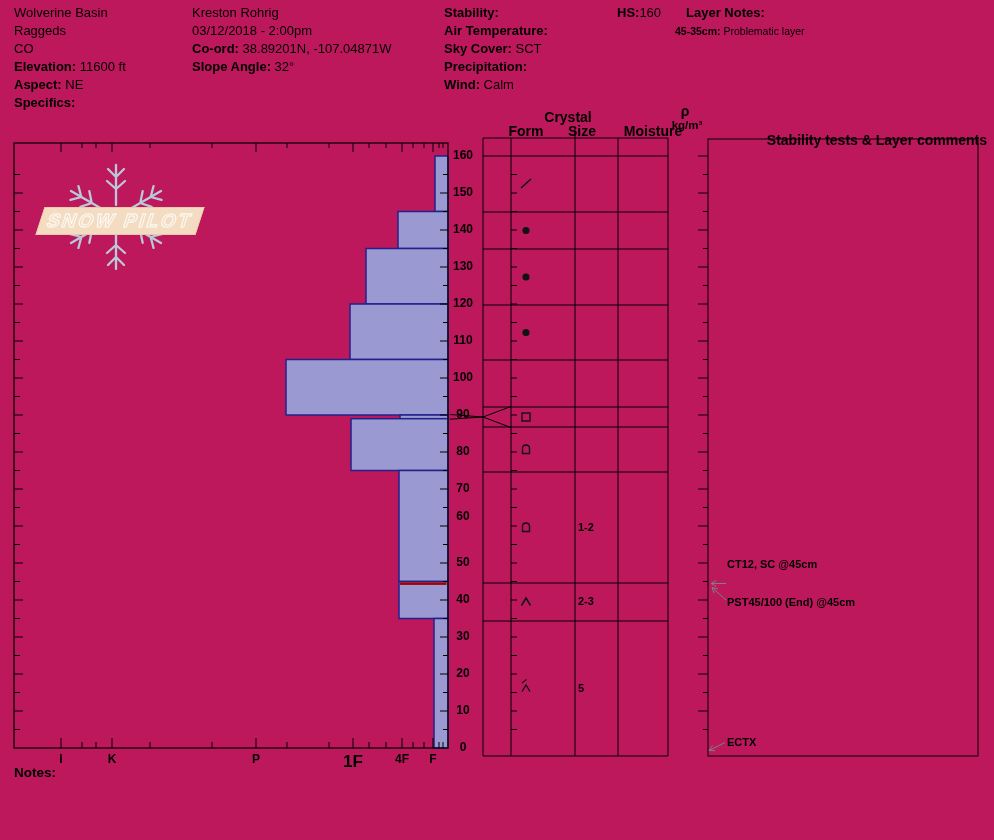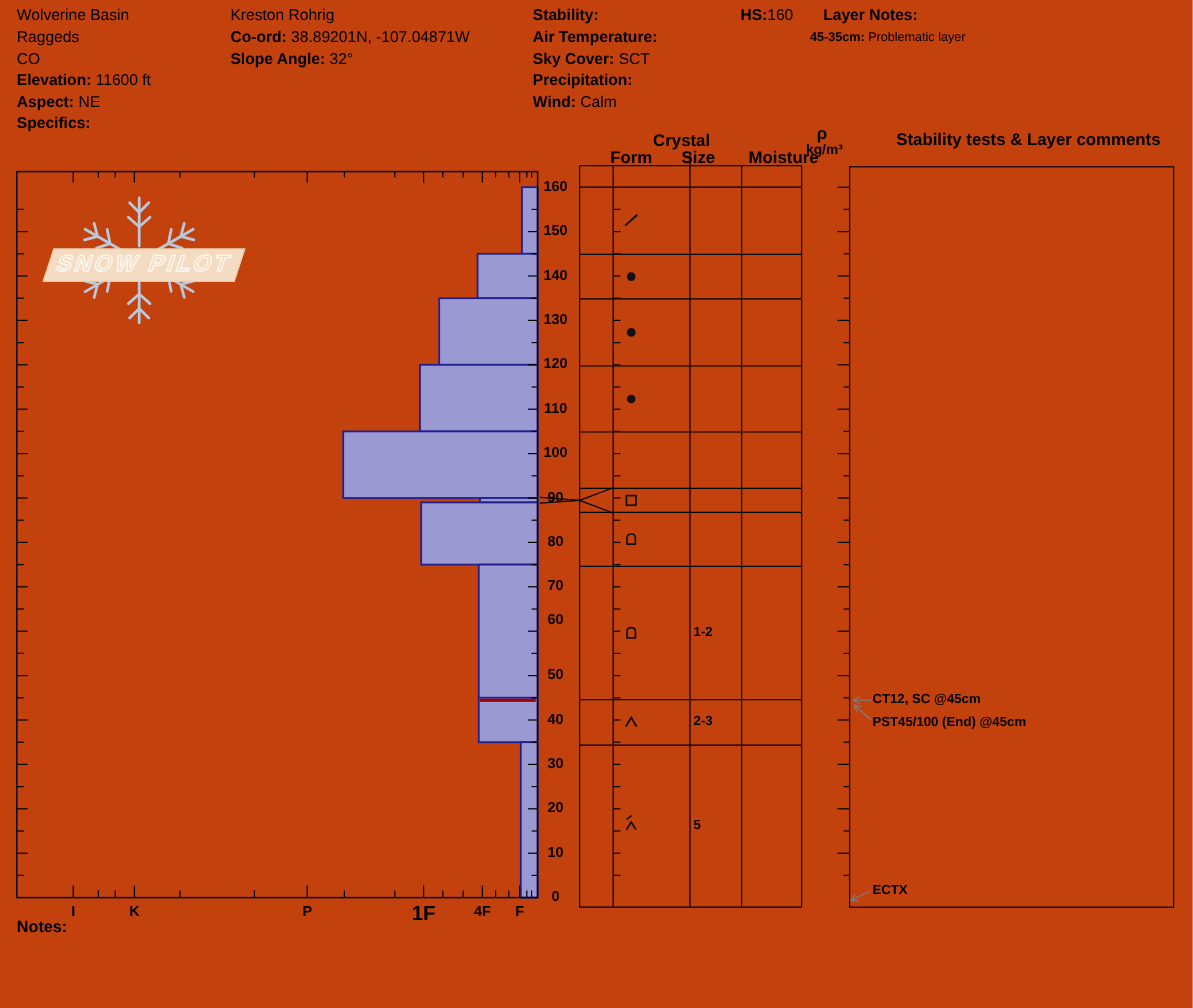--- a/index.html
+++ b/index.html
@@ -1,16 +1,16 @@
 <!DOCTYPE html>
 <html><head>
 <meta charset="utf-8">
 <style>
   html,body{margin:0;padding:0;background:#fff;}
-  .page{position:relative;width:994px;height:840px;background:#c2410c;
+  .page{position:relative;width:994px;height:840px;background:#be185d;
         font-family:"Liberation Sans",sans-serif;color:#000;overflow:hidden;}
   .abs{position:absolute;}
   .hrow{white-space:nowrap;font-size:13px;line-height:18px;}
   .b{font-weight:bold;}
   .sub{font-size:10.5px;}
   .colhead{font-weight:bold;font-size:14px;text-align:center;white-space:nowrap;}
   .notes{font-weight:bold;font-size:13.5px;}
   #chart-svg{position:absolute;left:0;top:0;}
   .logo{position:absolute;left:40px;top:160px;width:170px;height:120px;}
   .banner{position:absolute;left:0;top:47px;width:158px;height:26px;
@@ -28,20 +28,21 @@
     <div class="hrow"><span>Wolverine Basin</span></div>
     <div class="hrow"><span>Raggeds</span></div>
     <div class="hrow"><span>CO</span></div>
     <div class="hrow"><span class="b">Elevation:</span>&nbsp;<span>11600 ft</span></div>
     <div class="hrow"><span class="b">Aspect:</span>&nbsp;<span>NE</span></div>
     <div class="hrow"><span class="b">Specifics:</span>&nbsp;<span></span></div>
   </div>
 
   <div class="abs" style="left:192px;top:4px;">
     <div class="hrow"><span>Kreston Rohrig</span></div>
+    <div class="hrow"><span>03/12/2018 - 2:00pm</span></div>
     <div class="hrow"><span class="b">Co-ord:</span>&nbsp;<span>38.89201N, -107.04871W</span></div>
     <div class="hrow"><span class="b">Slope Angle:</span>&nbsp;<span>32°</span></div>
   </div>
 
   <div class="abs" style="left:444px;top:4px;">
     <div class="hrow"><span class="b">Stability:</span>&nbsp;<span></span></div>
     <div class="hrow"><span class="b">Air Temperature:</span>&nbsp;<span></span></div>
     <div class="hrow"><span class="b">Sky Cover:</span>&nbsp;<span>SCT</span></div>
     <div class="hrow"><span class="b">Precipitation:</span>&nbsp;<span></span></div>
     <div class="hrow"><span class="b">Wind:</span>&nbsp;<span>Calm</span></div>
@@ -301,24 +302,24 @@
       <polyline points="522,691.5 526,685 530,691.5" fill="none" stroke="#111" stroke-width="1.4"></polyline>
       <line x1="522" y1="683" x2="526.5" y2="679.5" stroke="#111" stroke-width="1.2"></line>
     </svg>
 
   <div class="abs colhead" style="left:538px;top:109px;width:60px;">Crystal</div>
   <div class="abs colhead" style="left:504px;top:123px;width:44px;">Form</div>
   <div class="abs colhead" style="left:560px;top:123px;width:44px;">Size</div>
   <div class="abs colhead" style="left:598px;top:123px;width:62px;margin-left:24px;">Moisture</div>
   <div class="abs colhead" style="left:673px;top:103px;width:24px;">ρ</div>
   <div class="abs colhead" style="left:664px;top:119px;width:46px;font-size:11.5px;">kg/m³</div>
-  <div class="abs colhead" style="left:727px;top:108px;width:260px;text-align:center;">Stability tests &amp; Layer comments</div>
+  <div class="abs colhead" style="left:727px;top:132px;width:260px;text-align:right;">Stability tests &amp; Layer comments</div>
 
   <div id="overlay" class="abs" style="left:0;top:0;width:994px;height:840px;">
-      <div style="position: absolute; left: 727px; top: 577px; font-weight: bold; font-size: 11px; white-space: nowrap;">CT12, SC @45cm</div>
+      <div style="position: absolute; left: 727px; top: 558px; font-weight: bold; font-size: 11px; white-space: nowrap;">CT12, SC @45cm</div>
       <div style="position: absolute; left: 727px; top: 596px; font-weight: bold; font-size: 11px; white-space: nowrap;">PST45/100 (End) @45cm</div>
       <div style="position: absolute; left: 727px; top: 736px; font-weight: bold; font-size: 11px; white-space: nowrap;">ECTX</div>
       <div style="position: absolute; left: 449px; top: 740px; width: 28px; text-align: center; font-weight: bold; font-size: 12px;">0</div>
       <div style="position: absolute; left: 449px; top: 703px; width: 28px; text-align: center; font-weight: bold; font-size: 12px;">10</div>
       <div style="position: absolute; left: 449px; top: 666px; width: 28px; text-align: center; font-weight: bold; font-size: 12px;">20</div>
       <div style="position: absolute; left: 449px; top: 629px; width: 28px; text-align: center; font-weight: bold; font-size: 12px;">30</div>
       <div style="position: absolute; left: 449px; top: 592px; width: 28px; text-align: center; font-weight: bold; font-size: 12px;">40</div>
       <div style="position: absolute; left: 449px; top: 555px; width: 28px; text-align: center; font-weight: bold; font-size: 12px;">50</div>
       <div style="position: absolute; left: 449px; top: 509px; width: 28px; text-align: center; font-weight: bold; font-size: 12px;">60</div>
       <div style="position: absolute; left: 449px; top: 481px; width: 28px; text-align: center; font-weight: bold; font-size: 12px;">70</div>

